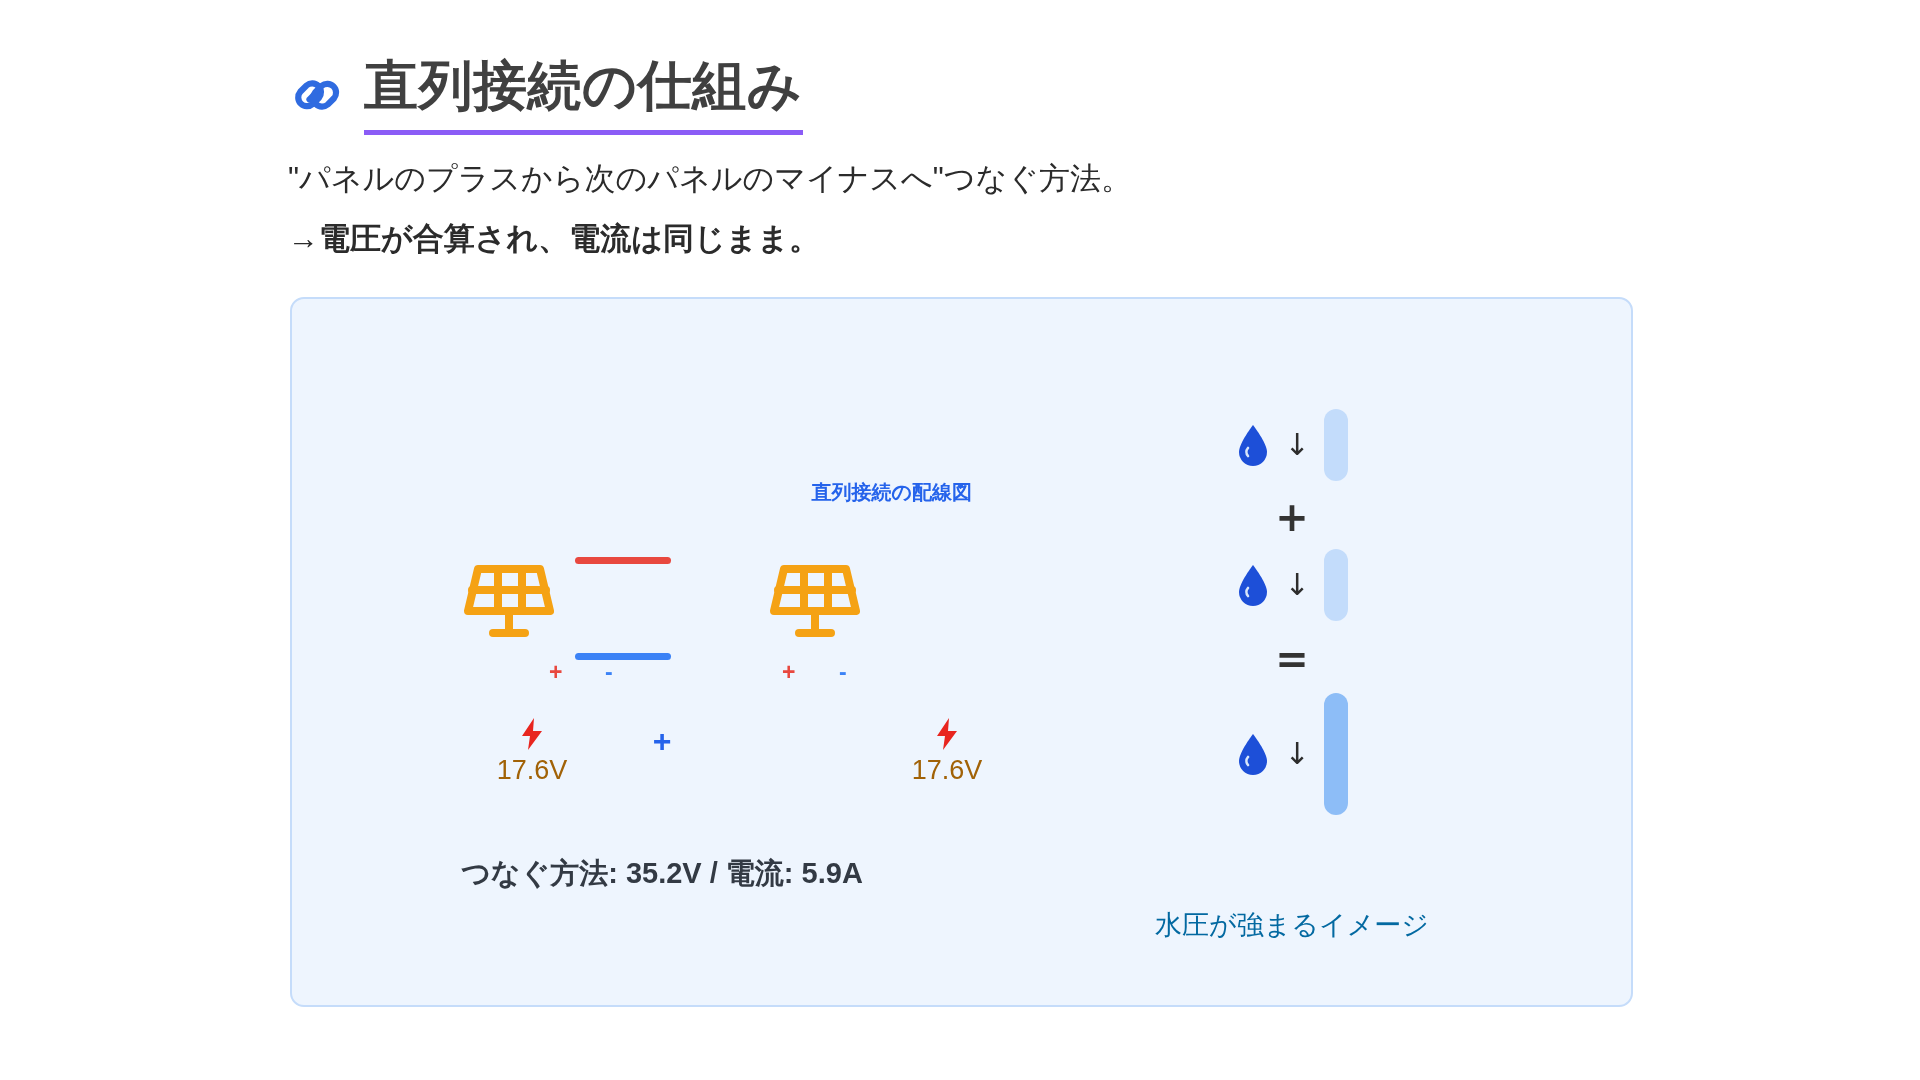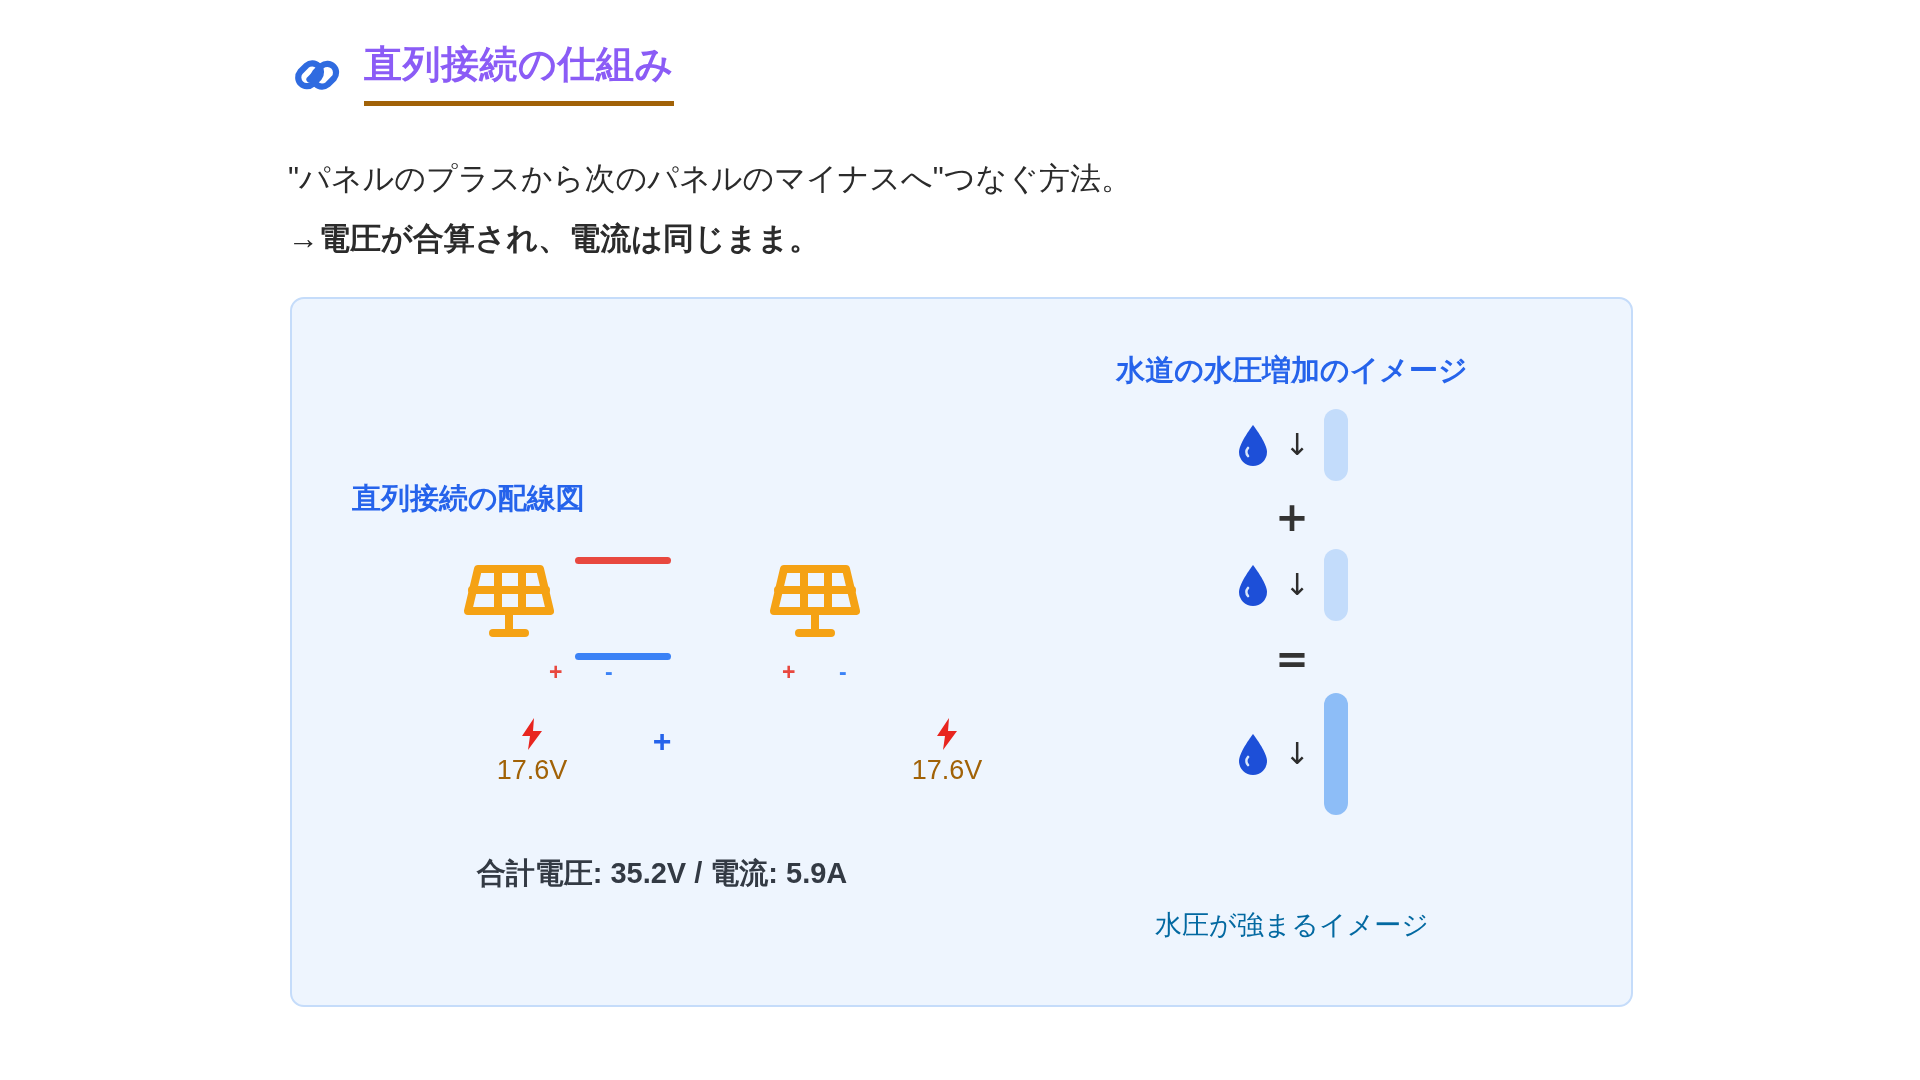--- a/index.html
+++ b/index.html
@@ -29,27 +29,27 @@
   }
   .link-icon {
     width: 56px;
     height: 56px;
     flex: 0 0 56px;
     display: flex;
     align-items: center;
     justify-content: center;
   }
   .title-text {
-    font-size: 38px;
-    font-weight: 700;
-    color: #8b5cf6;
+    font-size: 54px;
+    font-weight: 700;
+    color: #404040;
     letter-spacing: 0.5px;
     line-height: 1.15;
     padding-bottom: 14px;
-    border-bottom: 5px solid #a16207;
+    border-bottom: 5px solid #8b5cf6;
     white-space: nowrap;
   }
 
   
   .lead {
     position: absolute;
     left: 288px;
     top: 155px;
     font-size: 31px;
     color: #2b2b2b;
@@ -76,22 +76,22 @@
     left: 60px;
     top: 0;
     width: 620px;
     height: 100%;
   }
   .wiring-title {
     position: absolute;
     top: 180px;
     left: 0;
     width: 620px;
-    text-align: left;
-    font-size: 29px;
+    text-align: right;
+    font-size: 20px;
     font-weight: 700;
     color: #2563eb;
   }
 
   .panels-row {
     position: absolute;
     top: 240px;
     left: 0;
     width: 620px;
     height: 130px;
@@ -357,25 +357,24 @@
         <div class="volt-block right">
           <span class="bolt">
             <svg width="26" height="34" viewBox="0 0 26 34" aria-hidden="true">
               <path d="M15 1 L3 19 h8 L9 33 L23 14 h-9 z" fill="#e8251f"></path>
             </svg>
           </span>
           <span class="volt-val">17.6V</span>
         </div>
       </div>
 
-      <div class="total">合計電圧: 35.2V / 電流: 5.9A</div>
+      <div class="total">つなぐ方法: 35.2V / 電流: 5.9A</div>
     </div>
 
     <div class="water">
-      <div class="water-title">水道の水圧増加のイメージ</div>
 
       <div class="stack">
 
         <div class="unit">
           <span class="drop">
             <svg width="34" height="44" viewBox="0 0 34 44" aria-hidden="true">
               <path d="M17 2 C17 2 3 20 3 29 a14 14 0 0 0 28 0 C31 20 17 2 17 2 z" fill="#1d4fd8"></path>
               <path d="M12 33 a6 6 0 0 1 0 -8" stroke="#d9e7fb" stroke-width="2.6" fill="none" stroke-linecap="round"></path>
             </svg>
           </span>

